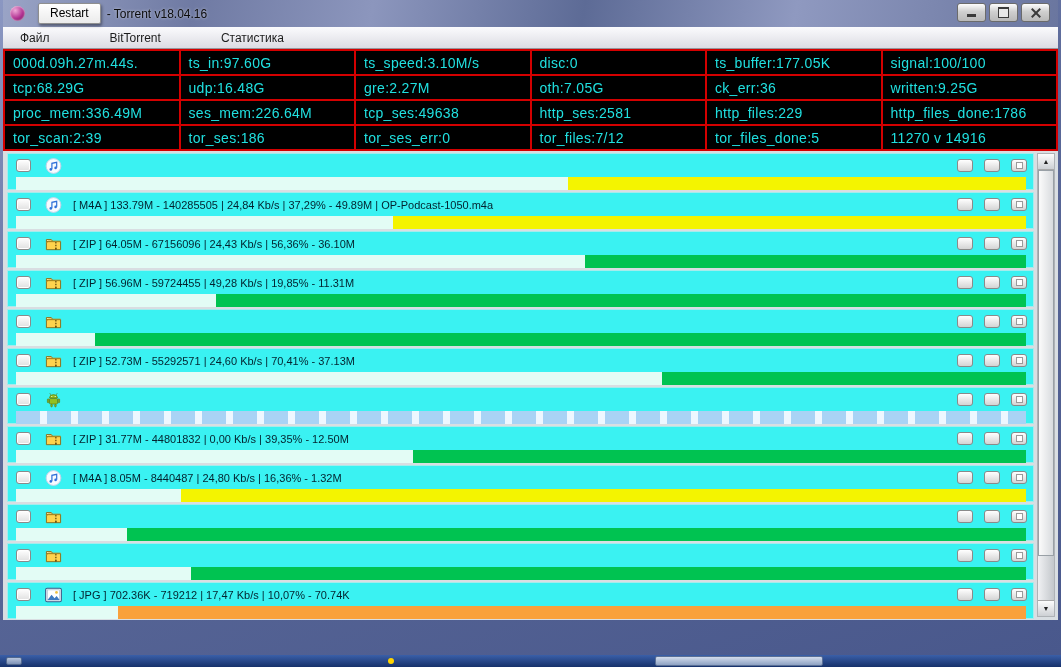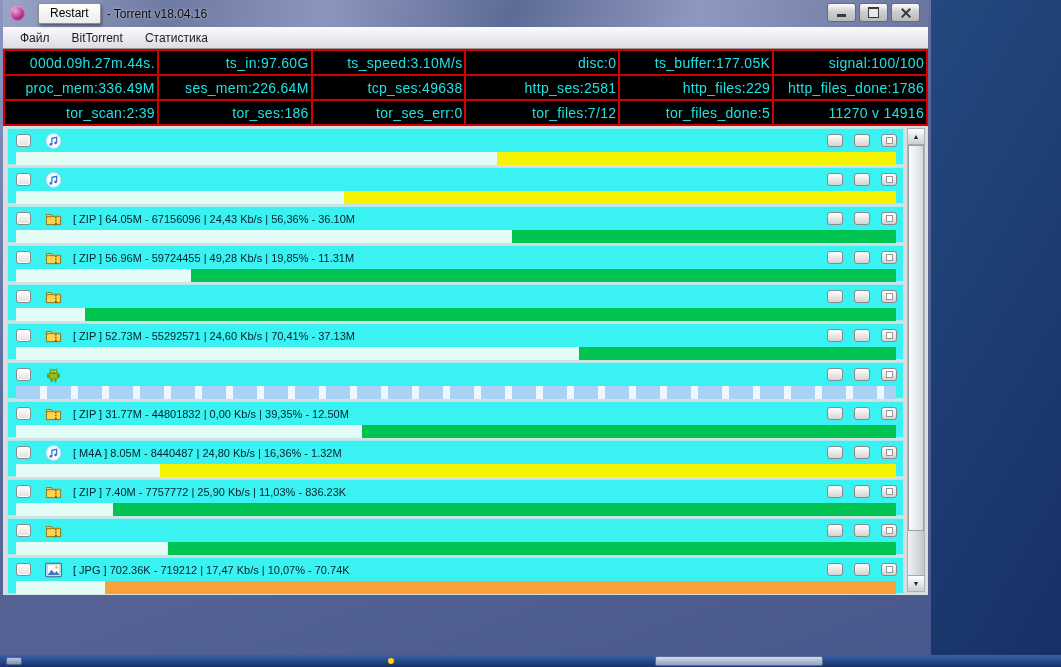--- a/index.html
+++ b/index.html
@@ -1,39 +1,39 @@
 <!DOCTYPE html>
 <html><head>
 <meta charset="utf-8">
 <style>
   html,body{margin:0;padding:0;width:1061px;height:667px;overflow:hidden;
     font-family:"Liberation Sans",sans-serif;background:#16316b;}
   .desktop{position:absolute;inset:0;background:linear-gradient(120deg,#1c3e78,#2a5a8e 40%,#173066);}
   
-  .window{position:absolute;left:0;top:0;width:931px;height:655px;box-sizing:border-box;
-    padding:0 3px 13px 3px;background:linear-gradient(160deg,#8b97c2,#5a6898 45%,#49588c);text-align:right;}
+  .window{position:absolute;left:0;top:0;width:1061px;height:655px;box-sizing:border-box;
+    padding:0 3px 13px 3px;background:linear-gradient(160deg,#8b97c2,#5a6898 45%,#49588c);}
   .titlebar{height:27px;position:relative;display:flex;align-items:center;
     background:linear-gradient(100deg,#9aa4c6 0%,#6f7aa3 18%,#8c96bd 35%,#5d6b96 55%,#8f99c0 75%,#6a769f 100%);}
   .app-icon{width:15px;height:15px;margin-left:7px;border-radius:50%;flex:none;
     background:radial-gradient(circle at 35% 30%,#f0a8d8,#b03090 55%,#5c1048);box-shadow:0 0 2px #fff inset;}
   .restart-tip{margin-left:13px;padding:2px 11px 3px 11px;background:linear-gradient(#ffffff,#ebebeb);
     border:1px solid #8f8f8f;border-radius:2px;box-shadow:1px 2px 3px rgba(0,0,0,.4);
     font-size:12px;color:#000;position:relative;z-index:3;}
   .title-text{margin-left:6px;font-size:12px;color:#0c0c0c;text-shadow:0 0 3px rgba(255,255,255,.6);}
   .win-btns{position:absolute;right:8px;top:3px;display:flex;gap:3px;}
   .wbtn{width:27px;height:17px;border:1px solid #6b6b6b;border-radius:3px;
     background:linear-gradient(#fdfdfd,#cfcfcf 45%,#b9b9b9);display:flex;align-items:center;justify-content:center;}
   .gl-min{width:9px;height:3px;background:#3a3a3a;margin-top:6px;}
   .gl-max{width:9px;height:8px;border:1px solid #3a3a3a;border-top-width:2px;background:#e8e8e8;}
   .gl-x{position:relative;width:10px;height:10px;}
   .gl-x::before,.gl-x::after{content:"";position:absolute;left:4px;top:-1px;width:2px;height:12px;background:#3a3a3a;}
   .gl-x::before{transform:rotate(45deg);} .gl-x::after{transform:rotate(-45deg);}
   
   .menubar{height:21px;display:flex;align-items:center;padding-left:6px;
-    background:linear-gradient(#fbfbfd,#dcdce3);border-bottom:1px solid #96969c;}
+    background:linear-gradient(#fbfbfd,#dcdce3);border-bottom:1px solid #96969c;gap:38px;}
   .menu-item{font-size:12px;color:#1c1c1c;padding:0 11px;}
   
   .stats{width:100%;border-collapse:collapse;table-layout:fixed;background:#000;}
   .stats td{border:2px solid #d40000;height:23px;padding:0 2px 0 8px;color:#20e0e0;
     font-size:14px;letter-spacing:.3px;white-space:nowrap;overflow:hidden;}
   
   .list{position:relative;height:469px;background:#d9dee2;overflow:hidden;}
   .rows{position:absolute;left:0;top:2px;right:24px;}
   .trow{height:37px;margin:0 0 2px 4px;background:#3af2f2;border:1px solid #a5ecec;
     border-radius:1px;box-sizing:border-box;}
@@ -103,20 +103,28 @@
         <tbody id="stats-body">
           <tr>
             <td>000d.09h.27m.44s.</td>
             <td>ts_in:97.60G</td>
             <td>ts_speed:3.10M/s</td>
             <td>disc:0</td>
             <td>ts_buffer:177.05K</td>
             <td>signal:100/100</td>
           </tr>
           <tr>
+            <td>tcp:68.29G</td>
+            <td>udp:16.48G</td>
+            <td>gre:2.27M</td>
+            <td>oth:7.05G</td>
+            <td>ck_err:36</td>
+            <td>written:9.25G</td>
+          </tr>
+          <tr>
             <td>proc_mem:336.49M</td>
             <td>ses_mem:226.64M</td>
             <td>tcp_ses:49638</td>
             <td>http_ses:2581</td>
             <td>http_files:229</td>
             <td>http_files_done:1786</td>
           </tr>
           <tr>
             <td>tor_scan:2:39</td>
             <td>tor_ses:186</td>
@@ -157,20 +165,21 @@
             <div class="tline">
               <span class="cb"></span>
               <span class="ticon">
                 <svg viewBox="0 0 16 16">
                   <circle cx="8" cy="8" r="7.4" fill="#f8fbff" stroke="#c2d2e8"></circle>
                   <path d="M6.4 11.3 V5.3 l4.8 -1 v5.4" stroke="#2e6fd8" fill="none" stroke-width="1.2"></path>
                   <circle cx="5.3" cy="11.4" r="1.3" fill="#2e6fd8"></circle>
                   <circle cx="10.1" cy="9.9" r="1.3" fill="#2e6fd8"></circle>
                 </svg>
               </span>
+              <span class="ttext">[ M4A ] 133.79M - 140285505 | 24,84 Kb/s | 37,29% - 49.89M | OP-Podcast-1050.m4a</span>
               <span class="tspace"></span>
               <span class="rbtn"></span>
               <span class="rbtn"></span>
               <span class="rbtn">
                 <span class="sq"></span>
               </span>
             </div>
             <div class="tbar">
               <div class="bdone" style="width: 37.29%; background: rgb(227, 252, 245);"></div>
               <div class="brest" style="background: rgb(244, 244, 0);"></div>
@@ -359,21 +368,20 @@
               <span class="cb"></span>
               <span class="ticon">
                 <svg viewBox="0 0 18 16">
                   <path d="M1.5 5.5 v-2.2 h5.2 l1.6 2.2 z" fill="#ffe9a0" stroke="#8a6d1a"></path>
                   <path d="M1.5 5.5 h15 v8.5 h-15 z" fill="#ffd34d" stroke="#8a6d1a"></path>
                   <path d="M1.5 7 l2-2 h13" fill="none" stroke="#b89020"></path>
                   <line x1="11.5" y1="6" x2="11.5" y2="14" stroke="#6a520e" stroke-width="1.4" stroke-dasharray="1.6 1.2"></line>
                   <circle cx="11.5" cy="13.2" r="0.9" fill="#6a520e"></circle>
                 </svg>
               </span>
-              <span class="ttext">[ ZIP ] 7.40M - 7757772 | 25,90 Kb/s | 11,03% - 836.23K</span>
               <span class="tspace"></span>
               <span class="rbtn"></span>
               <span class="rbtn"></span>
               <span class="rbtn">
                 <span class="sq"></span>
               </span>
             </div>
             <div class="tbar">
               <div class="bdone" style="width: 11.03%; background: rgb(227, 252, 245);"></div>
               <div class="brest" style="background: rgb(0, 195, 81);"></div>

